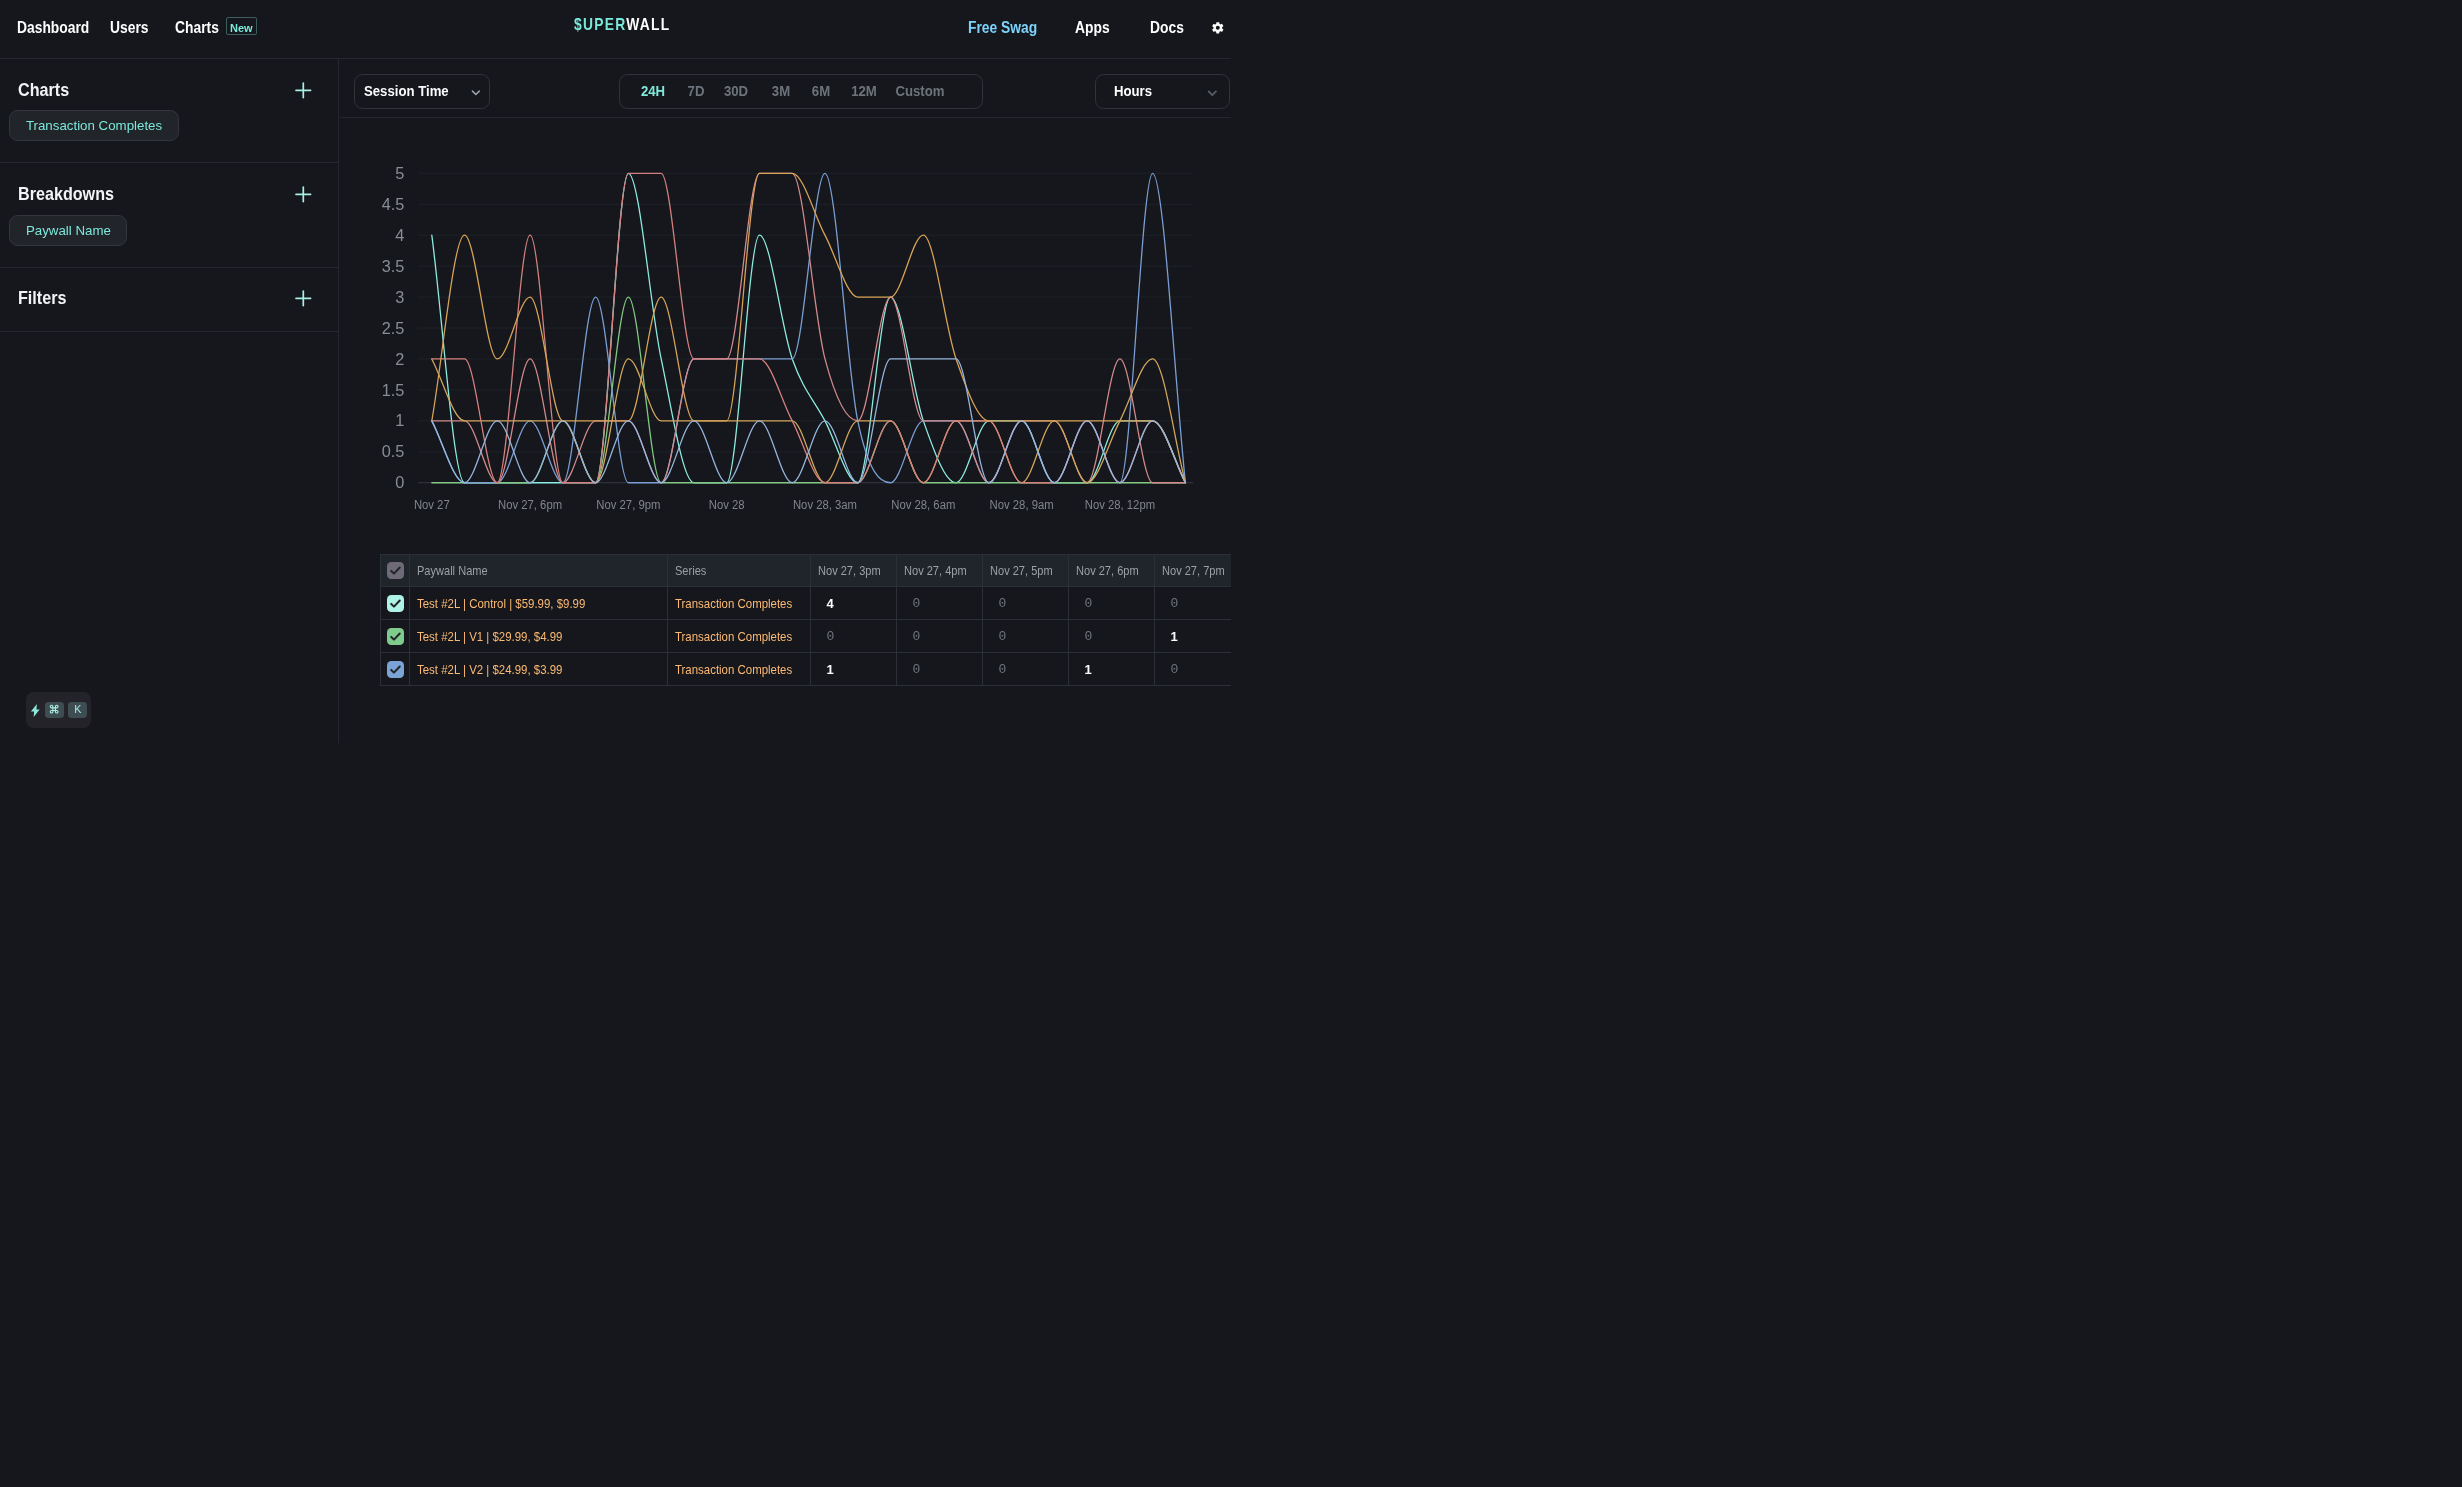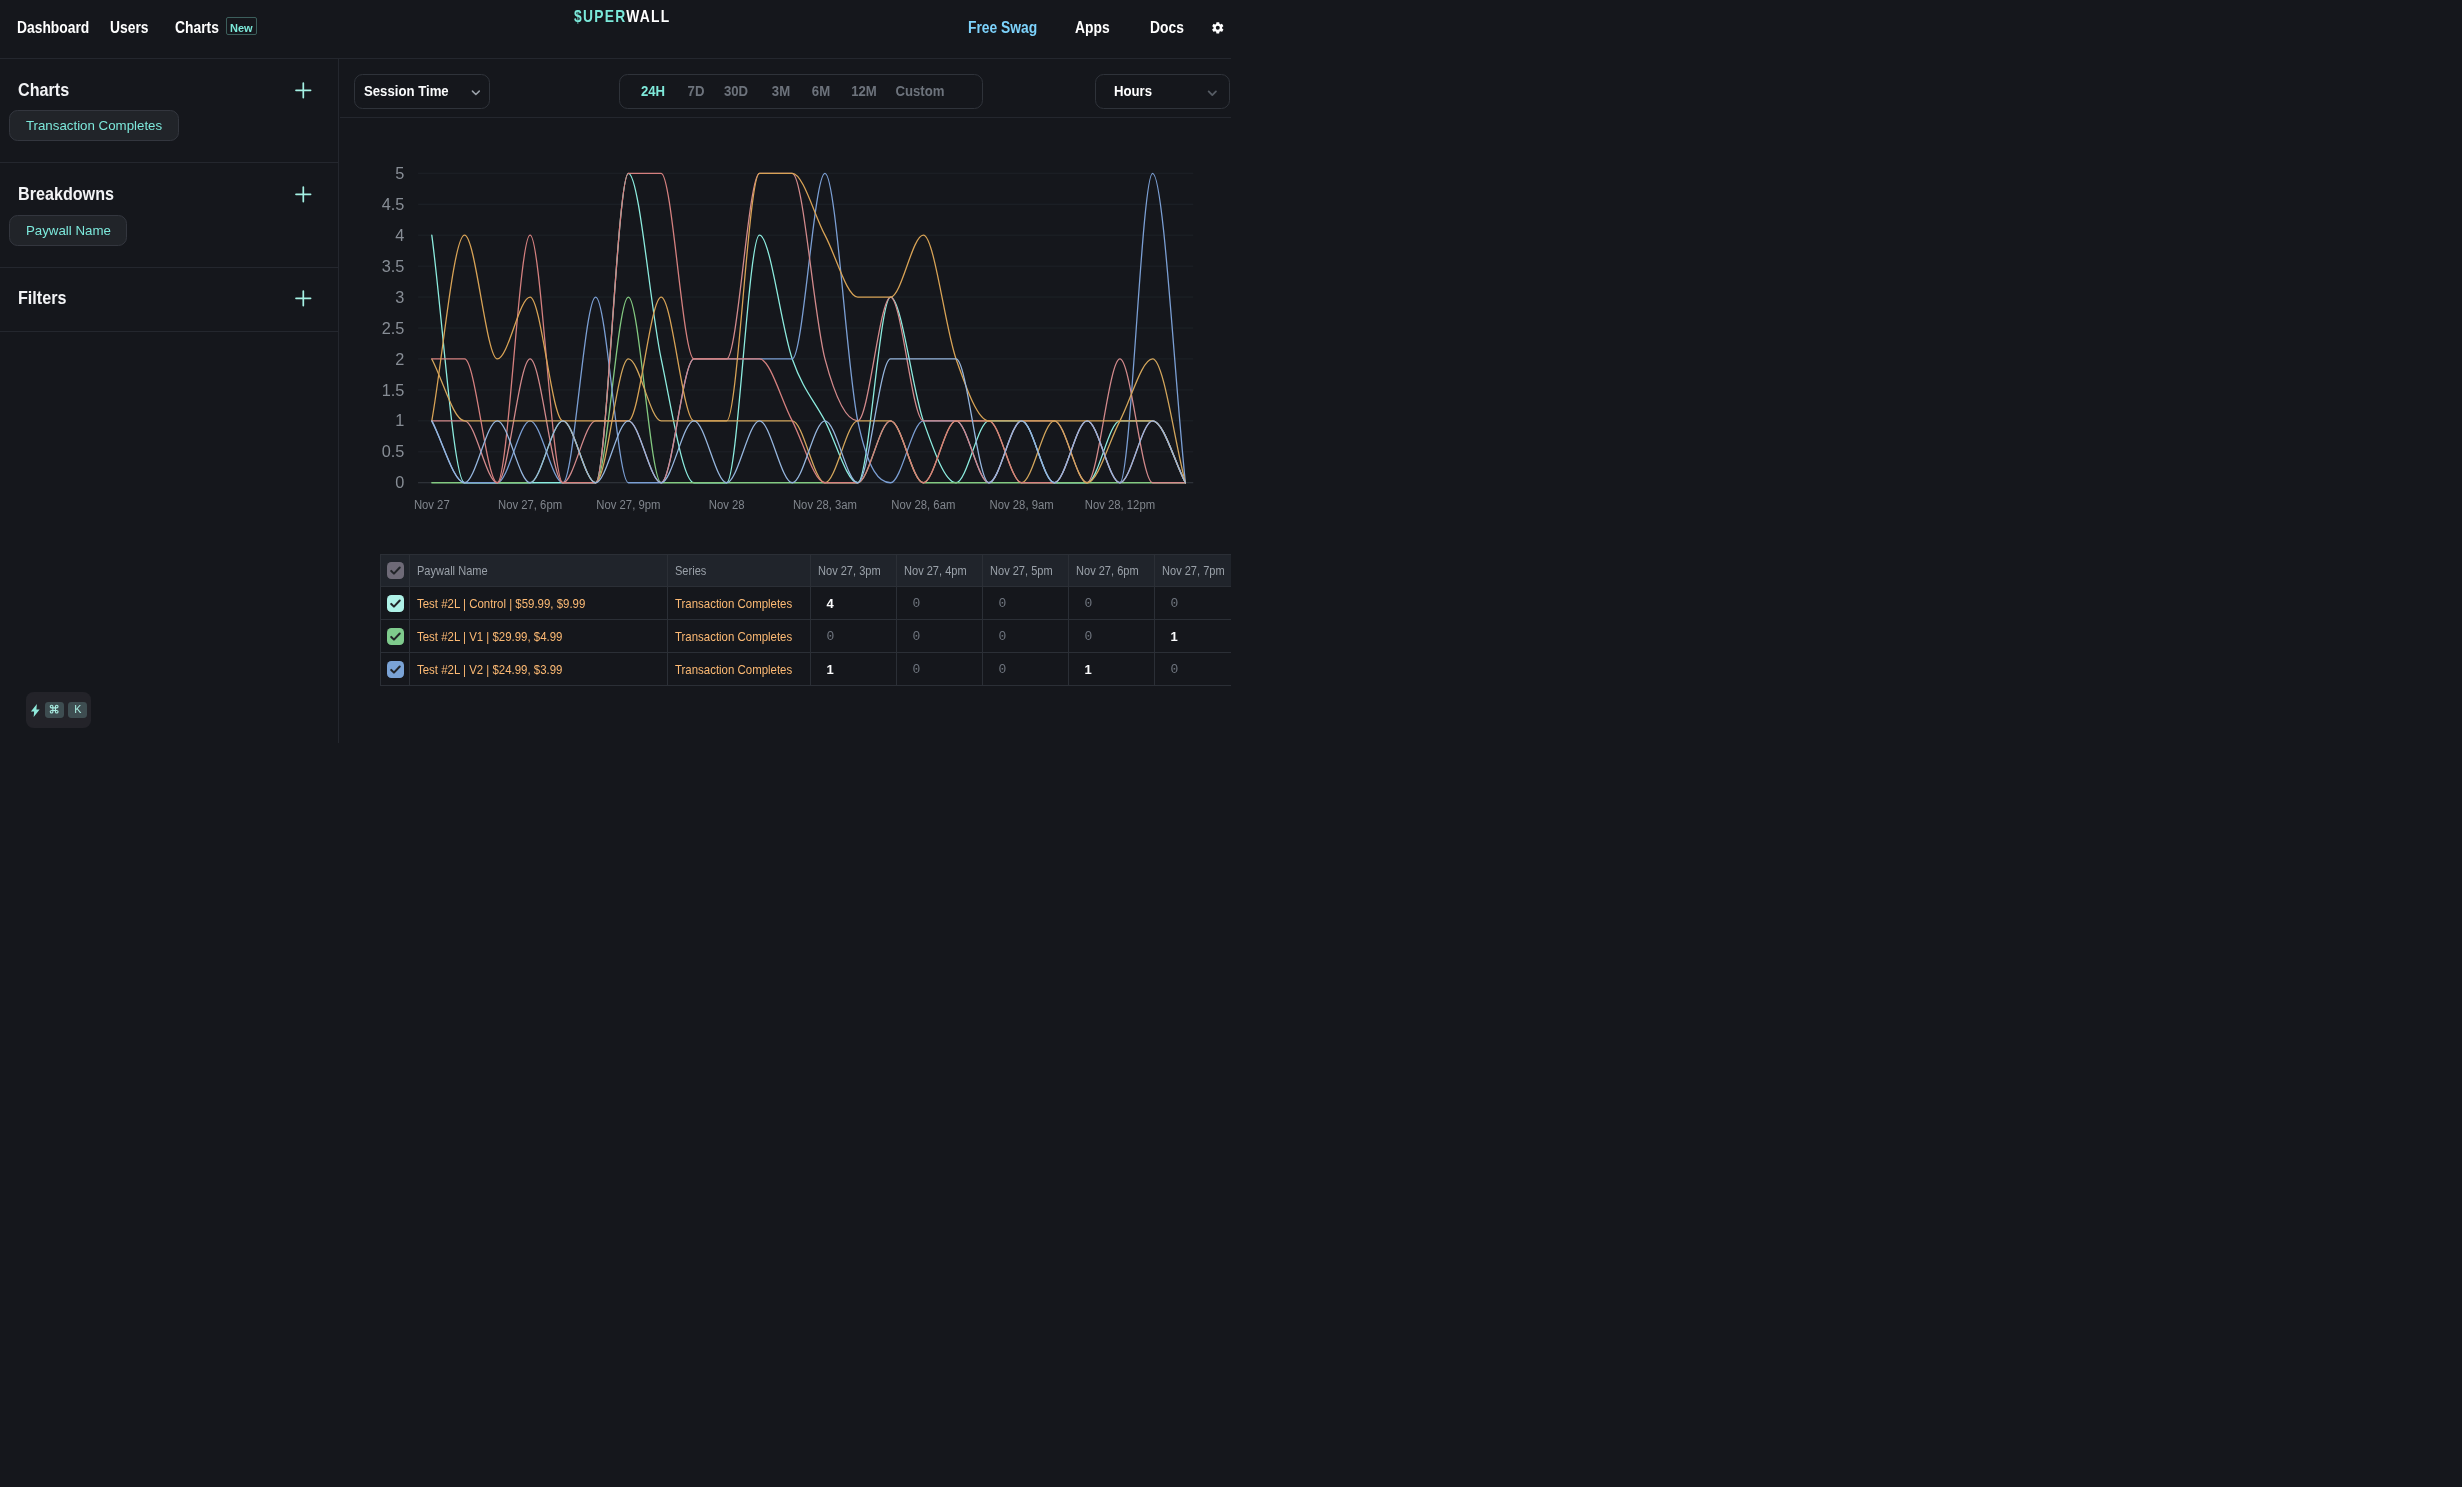--- a/index.html
+++ b/index.html
@@ -2,21 +2,21 @@
 <html style="font-size:13.7px"><head>
 <meta charset="utf-8">
 <style>
   * { margin:0; padding:0; box-sizing:border-box; }
   html,body { width:1231px; height:744px; overflow:hidden; }
   body { background:#15171c; color:#fff; font-family:"Liberation Sans", sans-serif; position:relative; }
   .cx { display:inline-block; transform:scaleX(0.85); transform-origin:0 50%; white-space:nowrap; }
   .hdr { position:absolute; left:0; top:0; width:1231px; height:59px; border-bottom:0.9px solid #24272e; }
   .hdr span.nav { position:absolute; top:19.3px; font-weight:bold; font-size:16.3px; line-height:1; color:#fff; }
   .badge { position:absolute; left:226px; top:16.7px; height:18px; color:#7ceada; border:0.9px solid #3c5f5c; border-radius:2px; font-size:11px; font-weight:bold; line-height:21.5px; padding:0 3px; }
-  .logo { position:absolute; left:574px; top:8px; font-size:16.3px; font-weight:bold; letter-spacing:1.5px; line-height:1; }
+  .logo { position:absolute; left:574px; top:16px; font-size:16.3px; font-weight:bold; letter-spacing:1.5px; line-height:1; }
   .logo .t { color:#7be9da; }
   .side { position:absolute; left:0; top:59px; width:339px; height:684px; border-right:0.9px solid #24272e; }
   .sect { padding:0 18px; border-bottom:0.9px solid #24272e; }
   .sect .hrow { display:flex; align-items:center; justify-content:space-between; height:22px; }
   .sect h2 { font-size:19px; font-weight:bold; color:#f2f3f5; }
   .plus { width:20.6px; height:20.6px; margin-right:6.9px; flex:none; }
   .pill { display:inline-block; background:#212429; border:0.9px solid #33363e; border-radius:8.6px; color:#7de9dc; font-size:13.3px; padding:0 15.5px; height:31px; line-height:29px; margin-left:-8.6px; }
   .s1 { height:104px; padding-top:20px; }
   .s1 .pill { margin-top:9.4px; }
   .s2 { height:105px; padding-top:20px; }

